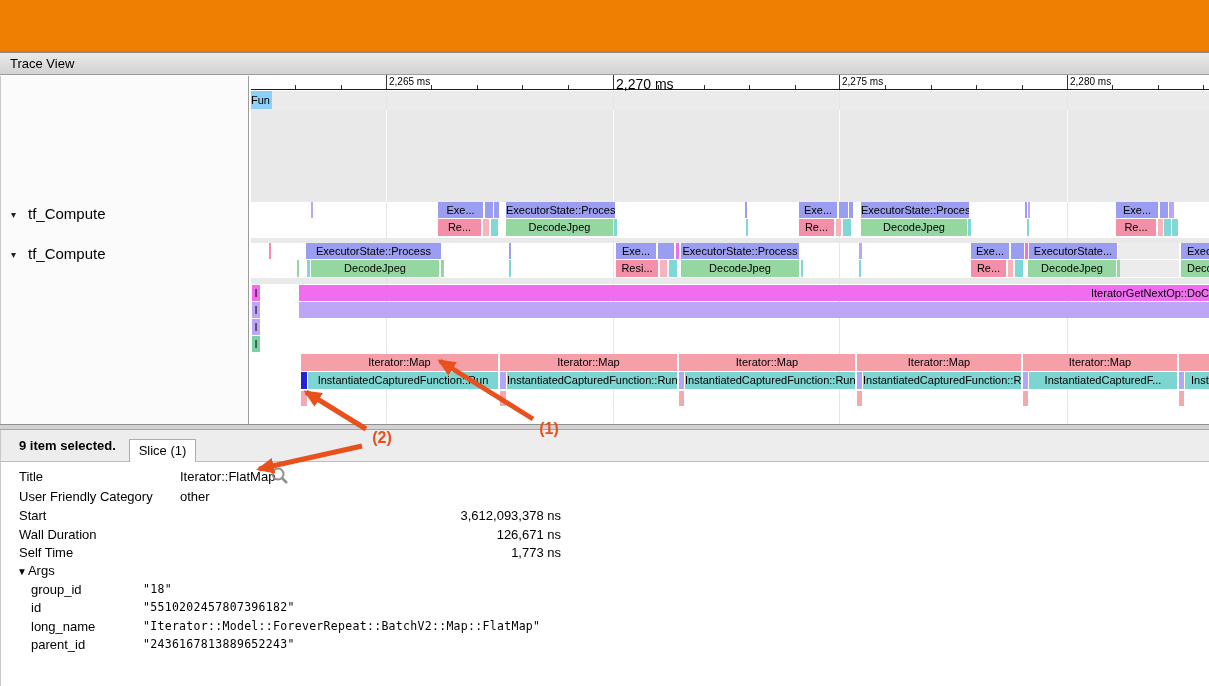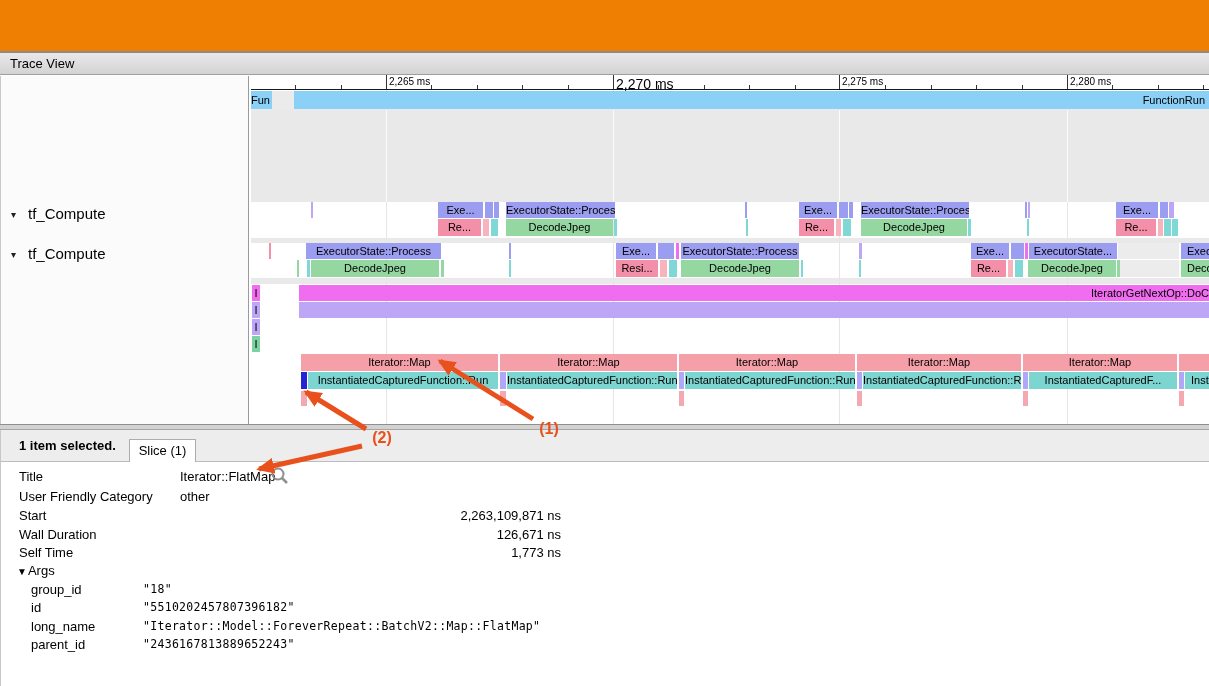--- a/index.html
+++ b/index.html
@@ -92,21 +92,20 @@
         <div style="position: absolute; left: 543.6px; top: 10px; width: 1px; height: 4px; background: rgb(51, 51, 51);"></div>
         <div style="position: absolute; left: 634.4px; top: 10px; width: 1px; height: 4px; background: rgb(51, 51, 51);"></div>
         <div style="position: absolute; left: 679.8px; top: 10px; width: 1px; height: 4px; background: rgb(51, 51, 51);"></div>
         <div style="position: absolute; left: 725.2px; top: 10px; width: 1px; height: 4px; background: rgb(51, 51, 51);"></div>
         <div style="position: absolute; left: 770.6px; top: 10px; width: 1px; height: 4px; background: rgb(51, 51, 51);"></div>
         <div style="position: absolute; left: 861.4px; top: 10px; width: 1px; height: 4px; background: rgb(51, 51, 51);"></div>
         <div style="position: absolute; left: 906.8px; top: 10px; width: 1px; height: 4px; background: rgb(51, 51, 51);"></div>
         <div style="position: absolute; left: 952.2px; top: 10px; width: 1px; height: 4px; background: rgb(51, 51, 51);"></div>
       </div>
       <div class="slice" style="position: absolute; left: 0px; top: 16px; width: 21px; height: 18px; background: rgb(139, 208, 246); overflow: hidden; font-size: 11px; line-height: 18px; text-align: left; white-space: nowrap; box-sizing: border-box; cursor: pointer;">Fun</div>
-      <div class="slice" style="position: absolute; left: 43px; top: 16px; width: 916px; height: 18px; background: rgb(139, 208, 246); overflow: hidden; font-size: 11px; line-height: 18px; text-align: right; white-space: nowrap; box-sizing: border-box; cursor: pointer; padding-right: 5px;">FunctionRun</div>
       <div class="slice" style="position: absolute; left: 60px; top: 127px; width: 2px; height: 16px; background: rgb(188, 166, 245); overflow: hidden; font-size: 11px; line-height: 16px; text-align: center; white-space: nowrap; box-sizing: border-box; cursor: pointer;"></div>
       <div class="slice" style="position: absolute; left: 187px; top: 127px; width: 45px; height: 16px; background: rgb(155, 158, 240); overflow: hidden; font-size: 11px; line-height: 16px; text-align: center; white-space: nowrap; box-sizing: border-box; cursor: pointer;">Exe...</div>
       <div class="slice" style="position: absolute; left: 234px; top: 127px; width: 8px; height: 16px; background: rgb(155, 158, 240); overflow: hidden; font-size: 11px; line-height: 16px; text-align: center; white-space: nowrap; box-sizing: border-box; cursor: pointer;"></div>
       <div class="slice" style="position: absolute; left: 243px; top: 127px; width: 5px; height: 16px; background: rgb(155, 158, 240); overflow: hidden; font-size: 11px; line-height: 16px; text-align: center; white-space: nowrap; box-sizing: border-box; cursor: pointer;"></div>
       <div class="slice" style="position: absolute; left: 255px; top: 127px; width: 109px; height: 16px; background: rgb(155, 158, 240); overflow: hidden; font-size: 11px; line-height: 16px; text-align: center; white-space: nowrap; box-sizing: border-box; cursor: pointer;">ExecutorState::Process</div>
       <div class="slice" style="position: absolute; left: 494px; top: 127px; width: 2px; height: 16px; background: rgb(155, 158, 240); overflow: hidden; font-size: 11px; line-height: 16px; text-align: center; white-space: nowrap; box-sizing: border-box; cursor: pointer;"></div>
       <div class="slice" style="position: absolute; left: 548px; top: 127px; width: 38px; height: 16px; background: rgb(155, 158, 240); overflow: hidden; font-size: 11px; line-height: 16px; text-align: center; white-space: nowrap; box-sizing: border-box; cursor: pointer;">Exe...</div>
       <div class="slice" style="position: absolute; left: 588px; top: 127px; width: 9px; height: 16px; background: rgb(155, 158, 240); overflow: hidden; font-size: 11px; line-height: 16px; text-align: center; white-space: nowrap; box-sizing: border-box; cursor: pointer;"></div>
       <div class="slice" style="position: absolute; left: 598px; top: 127px; width: 4px; height: 16px; background: rgb(155, 158, 240); overflow: hidden; font-size: 11px; line-height: 16px; text-align: center; white-space: nowrap; box-sizing: border-box; cursor: pointer;"></div>
       <div class="slice" style="position: absolute; left: 610px; top: 127px; width: 108px; height: 16px; background: rgb(155, 158, 240); overflow: hidden; font-size: 11px; line-height: 16px; text-align: center; white-space: nowrap; box-sizing: border-box; cursor: pointer;">ExecutorState::Process</div>
@@ -192,38 +191,38 @@
       <div class="slice" style="position: absolute; left: 428px; top: 316px; width: 5px; height: 15px; background: rgb(244, 169, 177); overflow: hidden; font-size: 11px; line-height: 15px; text-align: center; white-space: nowrap; box-sizing: border-box; cursor: pointer;"></div>
       <div class="slice" style="position: absolute; left: 606px; top: 316px; width: 5px; height: 15px; background: rgb(244, 169, 177); overflow: hidden; font-size: 11px; line-height: 15px; text-align: center; white-space: nowrap; box-sizing: border-box; cursor: pointer;"></div>
       <div class="slice" style="position: absolute; left: 772px; top: 316px; width: 5px; height: 15px; background: rgb(244, 169, 177); overflow: hidden; font-size: 11px; line-height: 15px; text-align: center; white-space: nowrap; box-sizing: border-box; cursor: pointer;"></div>
       <div class="slice" style="position: absolute; left: 928px; top: 316px; width: 5px; height: 15px; background: rgb(244, 169, 177); overflow: hidden; font-size: 11px; line-height: 15px; text-align: center; white-space: nowrap; box-sizing: border-box; cursor: pointer;"></div>
     </div>
 </div>
 
 <div class="splitter"></div>
 
 <div class="detail-header">
-  <span class="selected-text">1 item selected.</span>
+  <span class="selected-text">9 item selected.</span>
   <div class="slice-tab">
     <span>Slice (1)</span>
   </div>
 </div>
 
 <div class="detail-body">
   <div class="drow" style="top:7px;">
     <span class="dlabel">Title</span>
     <span class="dvalue-left">Iterator::FlatMap</span>
   </div>
   <div class="drow" style="top:27px;">
     <span class="dlabel">User Friendly Category</span>
     <span class="dvalue-left">other</span>
   </div>
   <div class="drow" style="top:46px;">
     <span class="dlabel">Start</span>
-    <span class="dvalue-right">2,263,109,871 ns</span>
+    <span class="dvalue-right">3,612,093,378 ns</span>
   </div>
   <div class="drow" style="top:65px;">
     <span class="dlabel">Wall Duration</span>
     <span class="dvalue-right">126,671 ns</span>
   </div>
   <div class="drow" style="top:83px;">
     <span class="dlabel">Self Time</span>
     <span class="dvalue-right">1,773 ns</span>
   </div>
   <div class="args-header" style="top:101px;">

